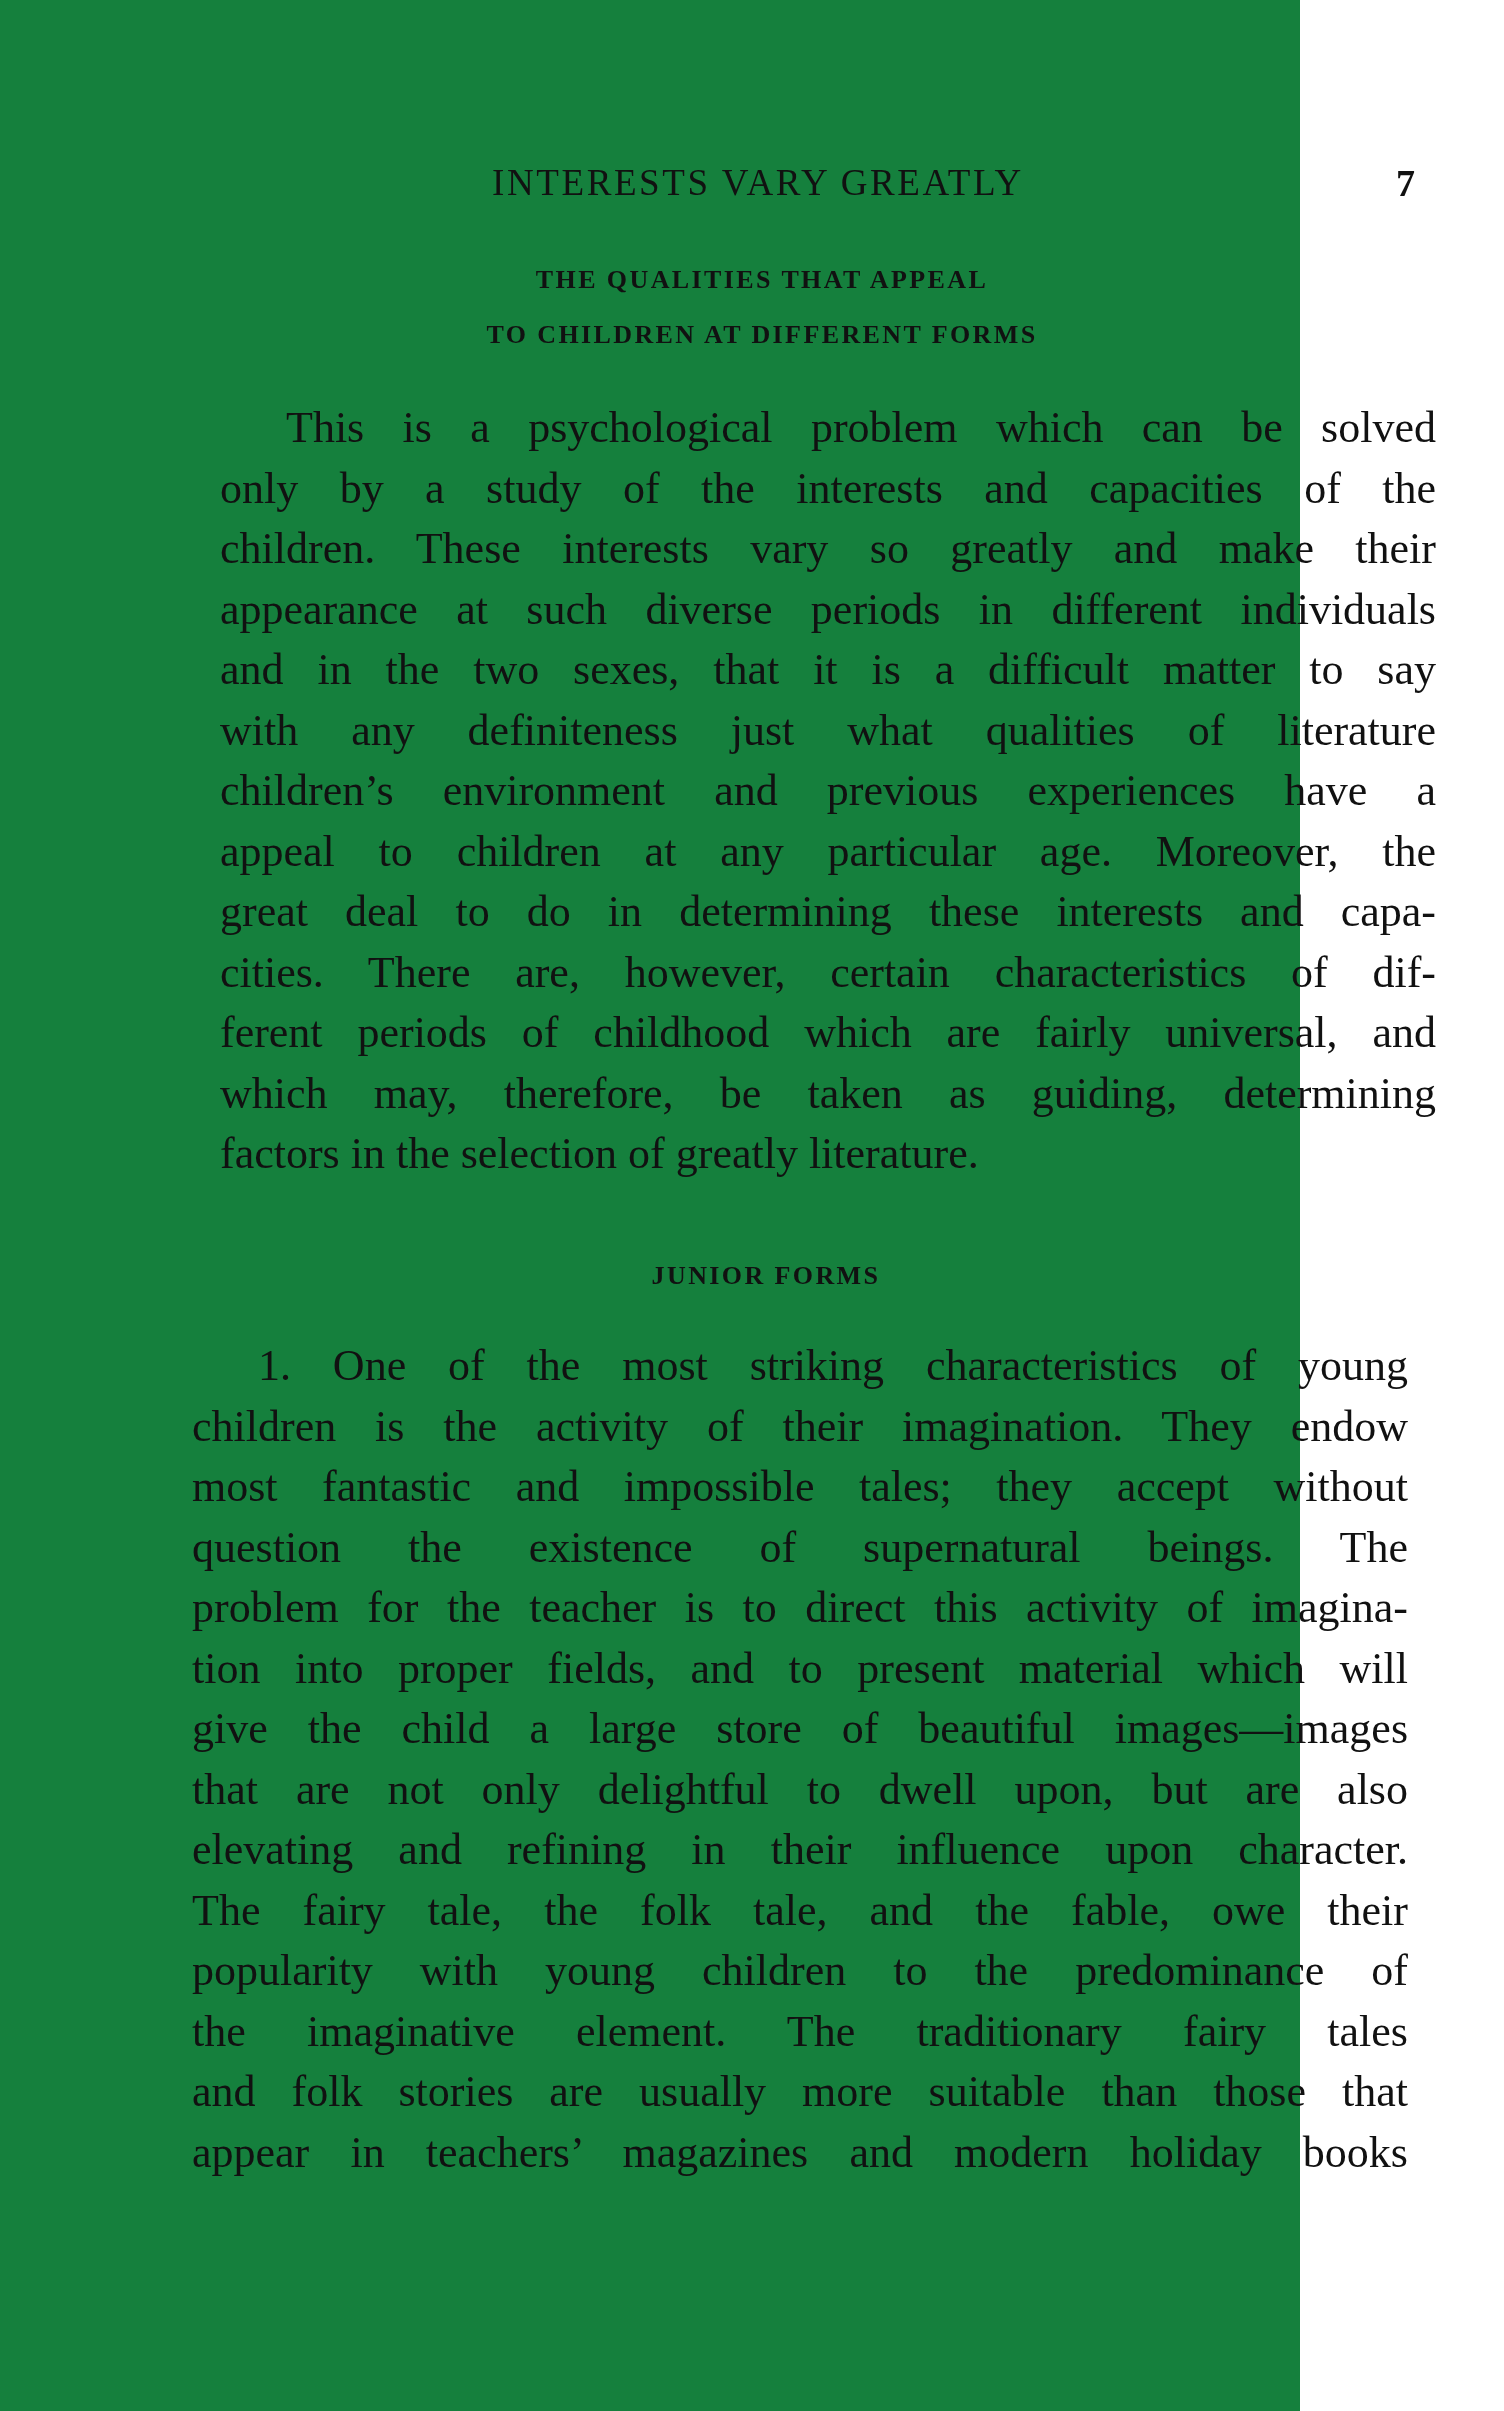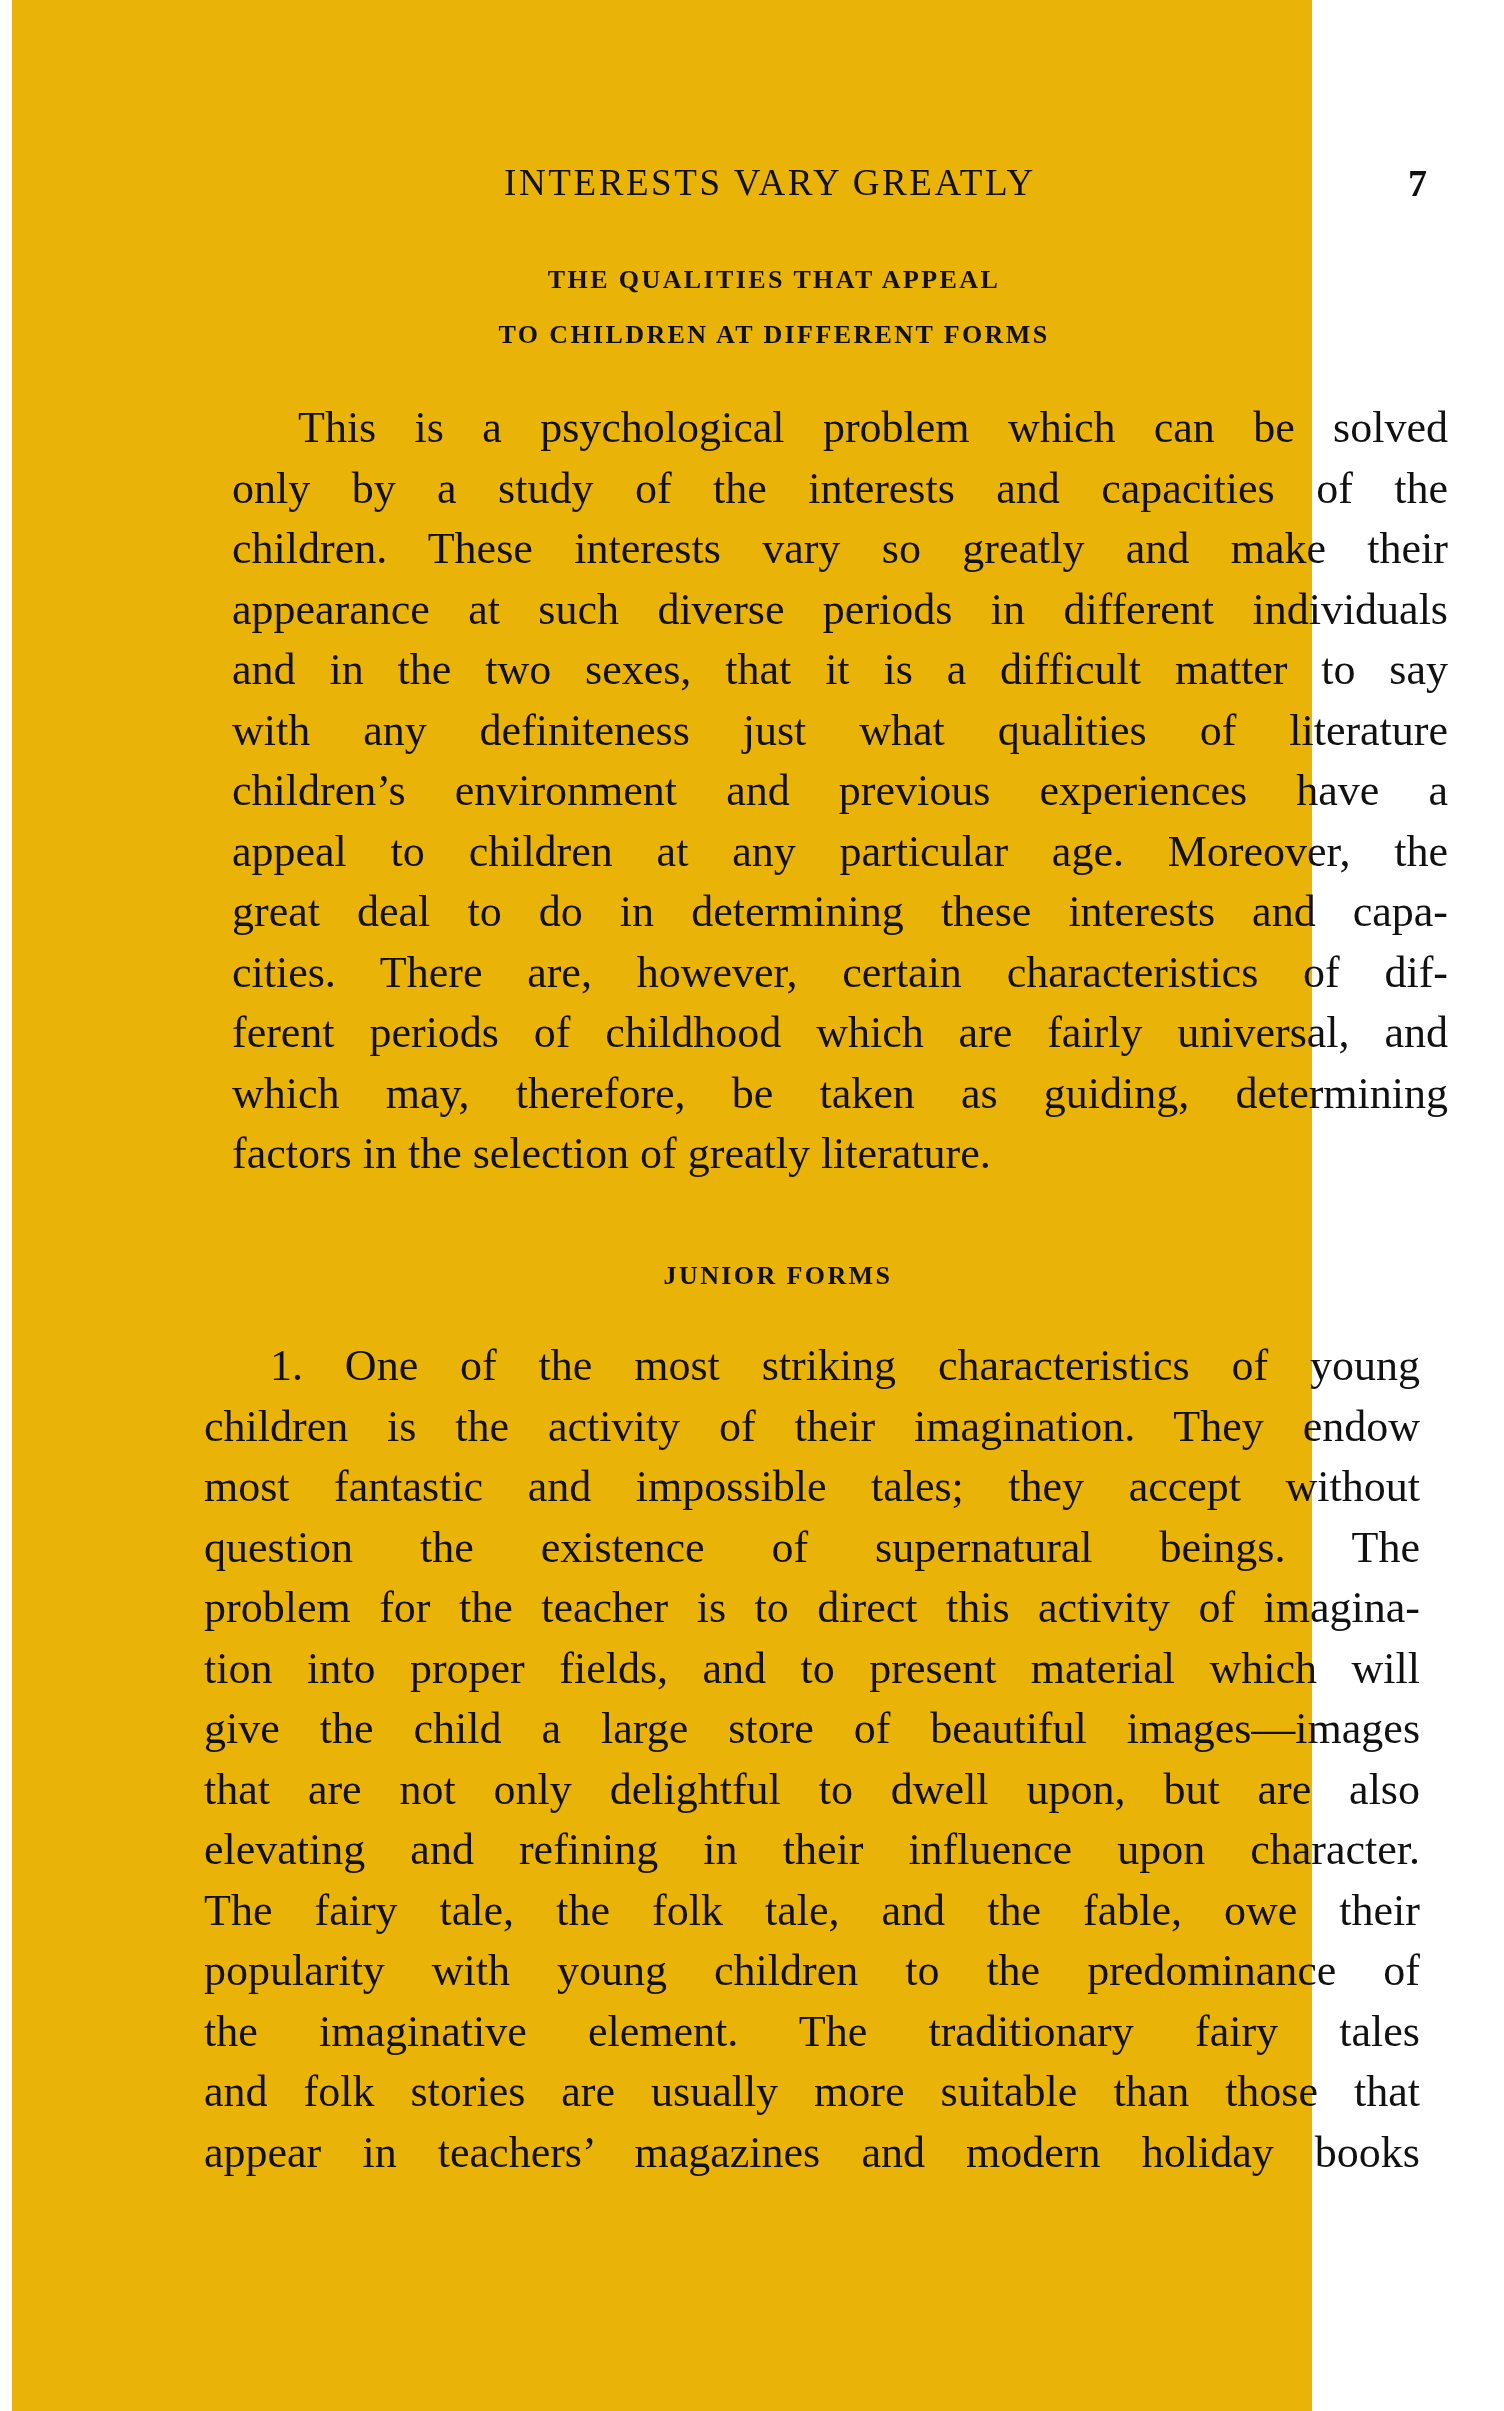--- a/index.html
+++ b/index.html
@@ -10,24 +10,24 @@
   body {
     width: 1504px;
     height: 2411px;
     position: relative;
     overflow: hidden;
     color: #111111;
     font-family: "DejaVu Serif", "Liberation Serif", serif;
   }
   .page {
     position: absolute;
-    left: 12px; top: 0;
+    left: 0; top: 0;
     width: 1300px;
     height: 2411px;
-    background: #eab308;
+    background: #15803d;
   }
   .running-head {
     position: absolute;
     left: 0;
     top: 158px;
     width: 1504px;
     height: 50px;
   }
   .running-title {
     position: absolute;

